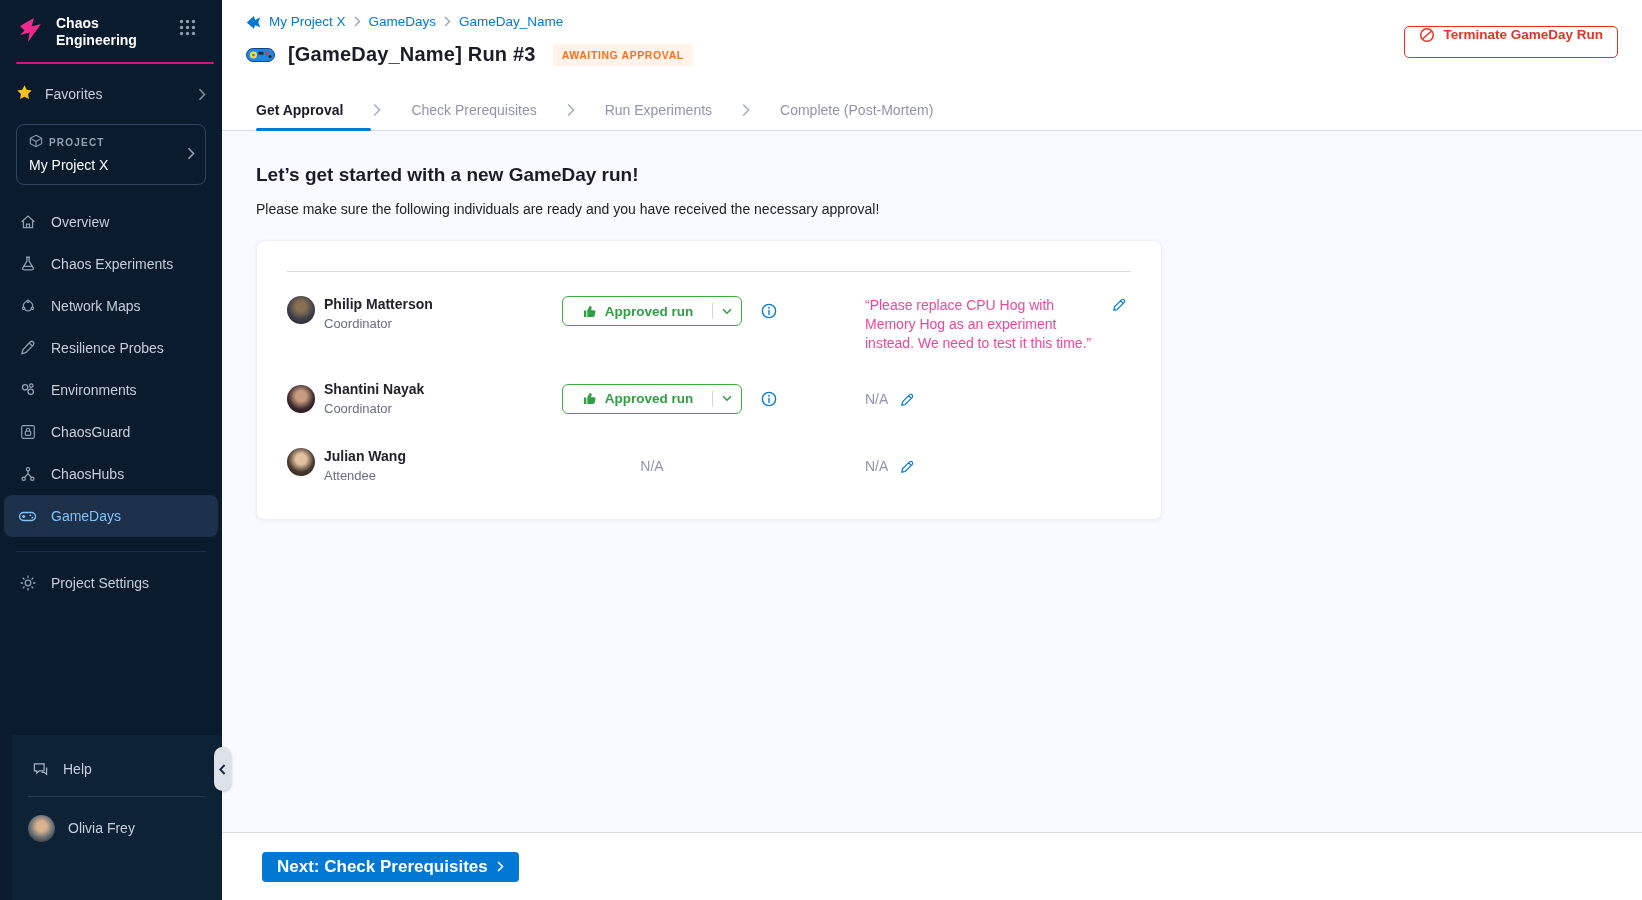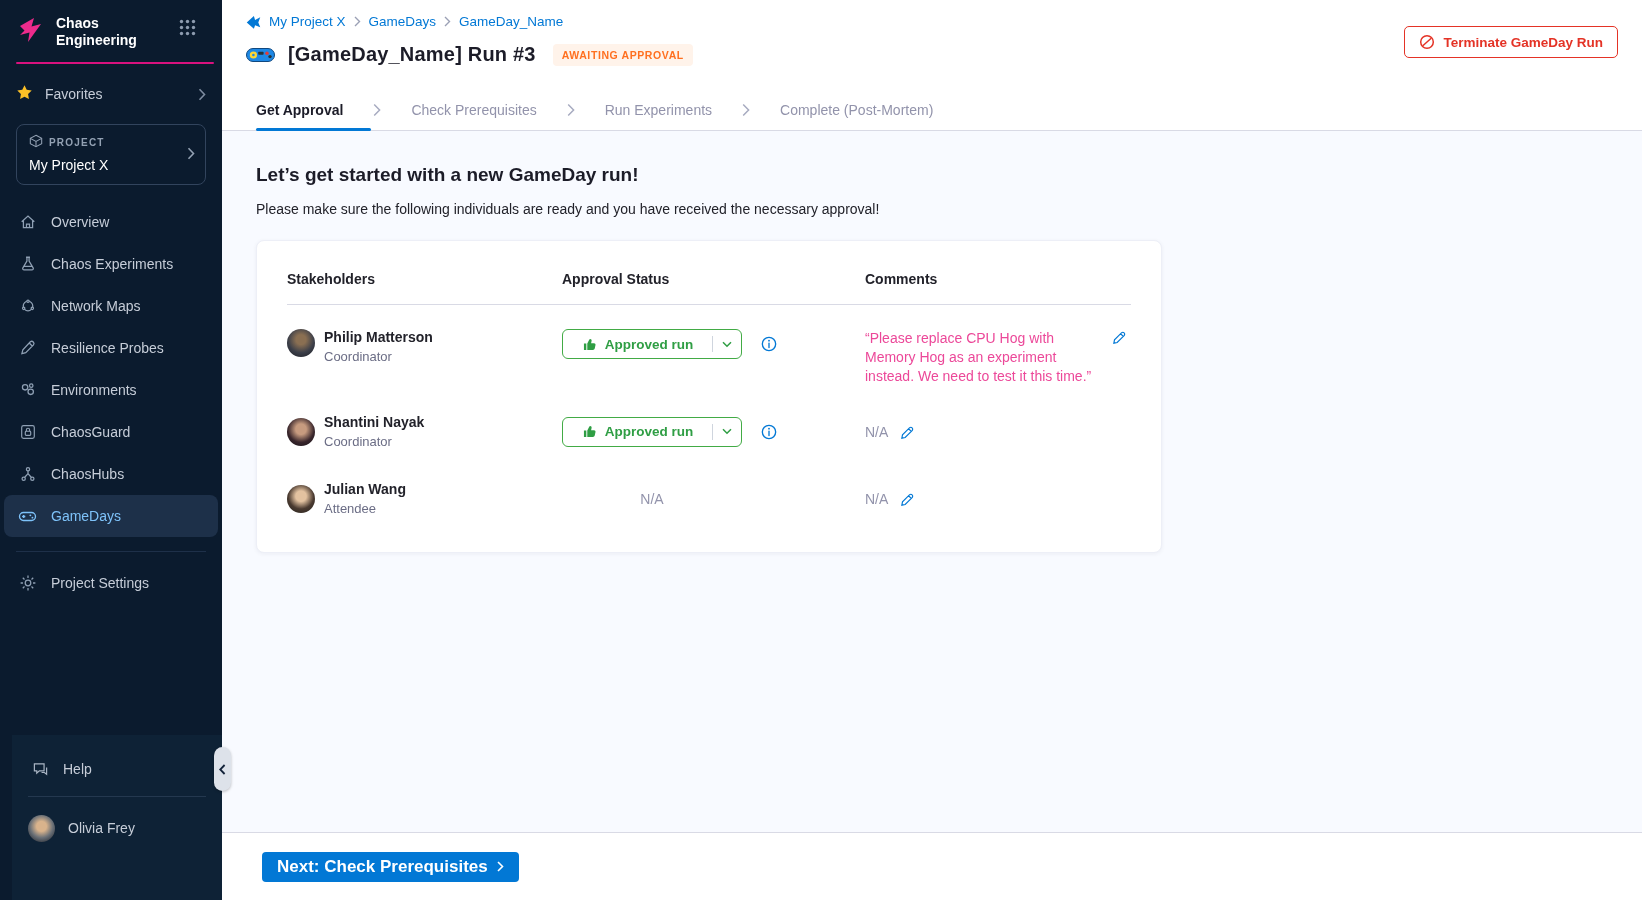--- a/index.html
+++ b/index.html
@@ -46,21 +46,21 @@
 
   
   .main { flex:1; display:flex; flex-direction:column; min-width:0; background:#fff; }
   .topbar { position:relative; padding:14px 24px 0; height:90px; background:#fff; }
   .breadcrumb { display:flex; align-items:center; gap:8px; font-size:13.5px; color:#0278d5; }
   .crumb { cursor:pointer; }
   .crumb-sep { color:#9ba0b5; display:flex; }
   .title-row { display:flex; align-items:center; gap:13px; margin-top:14px; }
   .page-title { font-size:20px; font-weight:bold; color:#1c1c28; letter-spacing:.2px; }
   .status-badge { background:#fff3ea; color:#ff7020; font-size:10.5px; font-weight:bold; letter-spacing:.6px; padding:5px 9px; border-radius:4px; margin-left:4px; }
-  .terminate-btn { position:absolute; right:24px; top:26px; display:flex; align-items:center; gap:8px; border:1px solid #e43326; color:#e43326; border-radius:5px; height:32px; padding:0 14px; background:#fff; font-size:13.5px; font-weight:bold; cursor:pointer; font-family:inherit; }
+  .terminate-btn { position:absolute; right:24px; top:26px; display:flex; align-items:flex-start; gap:8px; border:1px solid #e43326; color:#e43326; border-radius:5px; height:32px; padding:0 14px; background:#fff; font-size:13.5px; font-weight:bold; cursor:pointer; font-family:inherit; }
 
   .steps-bar { display:flex; align-items:center; gap:30px; padding-left:34px; background:#fff; border-bottom:1px solid #d9dae5; height:41px; flex-shrink:0; }
   .step { font-size:14px; color:#9293ab; position:relative; height:100%; display:flex; align-items:center; cursor:pointer; }
   .step.active { color:#1c1c28; font-weight:bold; }
   .step.active::after { content:""; position:absolute; left:0; bottom:-1px; height:3px; width:calc(100% + 28px); background:#0278d5; border-radius:2px; }
   .step-sep { display:flex; color:#a7abc0; }
 
   .content { flex:1; background:#f8faff; padding:33px 0 0 34px; overflow:hidden; }
   .content h2 { font-size:19px; font-weight:bold; color:#1c1c28; }
   .content .sub { font-size:14px; color:#22222a; margin-top:15px; }
@@ -351,25 +351,20 @@
       <div class="step">
           <span>Complete (Post-Mortem)</span>
         </div>
     </div>
 
     <div class="content">
       <h2>Let’s get started with a new GameDay run!</h2>
       <div class="sub">Please make sure the following individuals are ready and you have received the necessary approval!</div>
 
       <div class="card">
-        <div class="trow thead">
-          <div class="col-h">Stakeholders</div>
-          <div class="col-h">Approval Status</div>
-          <div class="col-h">Comments</div>
-        </div>
         <div class="header-divider"></div>
 
         <div class="trow r1">
           <div class="person">
             <span class="avatar av28 av-philip"></span>
             <div>
               <div class="pname">Philip Matterson</div>
               <div class="prole">Coordinator</div>
             </div>
           </div>
@@ -445,21 +440,21 @@
             <span class="na-text">N/A</span>
             <span class="edit-ico">
               <svg width="15" height="15" viewBox="0 0 18 18" fill="none" stroke="currentColor" stroke-width="1.4">
                   <path d="M11.6 3.2a2.3 2.3 0 013.2 3.2l-8.6 8.6-4 .8.8-4zM10.3 4.5l3.2 3.2"></path>
                 </svg>
             </span>
           </div>
         </div>
 
         <div class="trow r3">
-          <div class="person" style="align-items:center;">
+          <div class="person" style="align-items:flex-start;">
             <span class="avatar av28 av-julian"></span>
             <div>
               <div class="pname">Julian Wang</div>
               <div class="prole">Attendee</div>
             </div>
           </div>
           <div class="status-cell" style="align-items:center;">
             <span class="na-center">N/A</span>
           </div>
           <div class="comment-wrap" style="align-items:center;">

